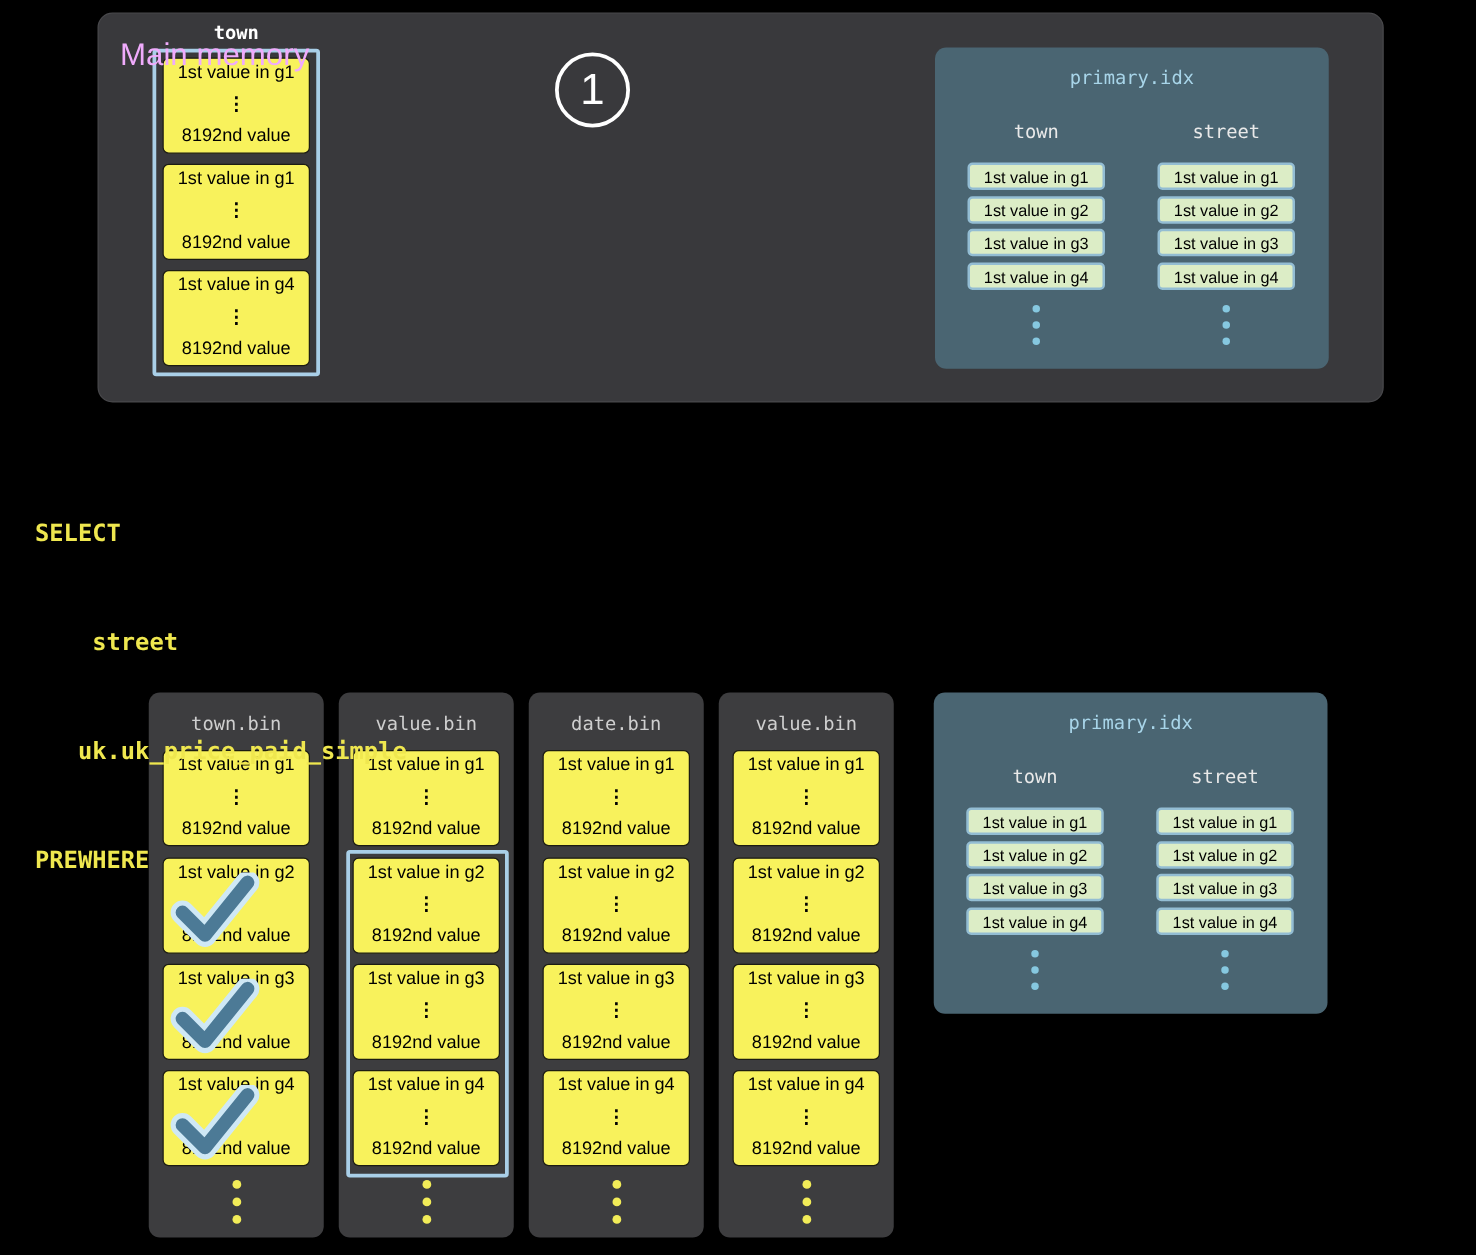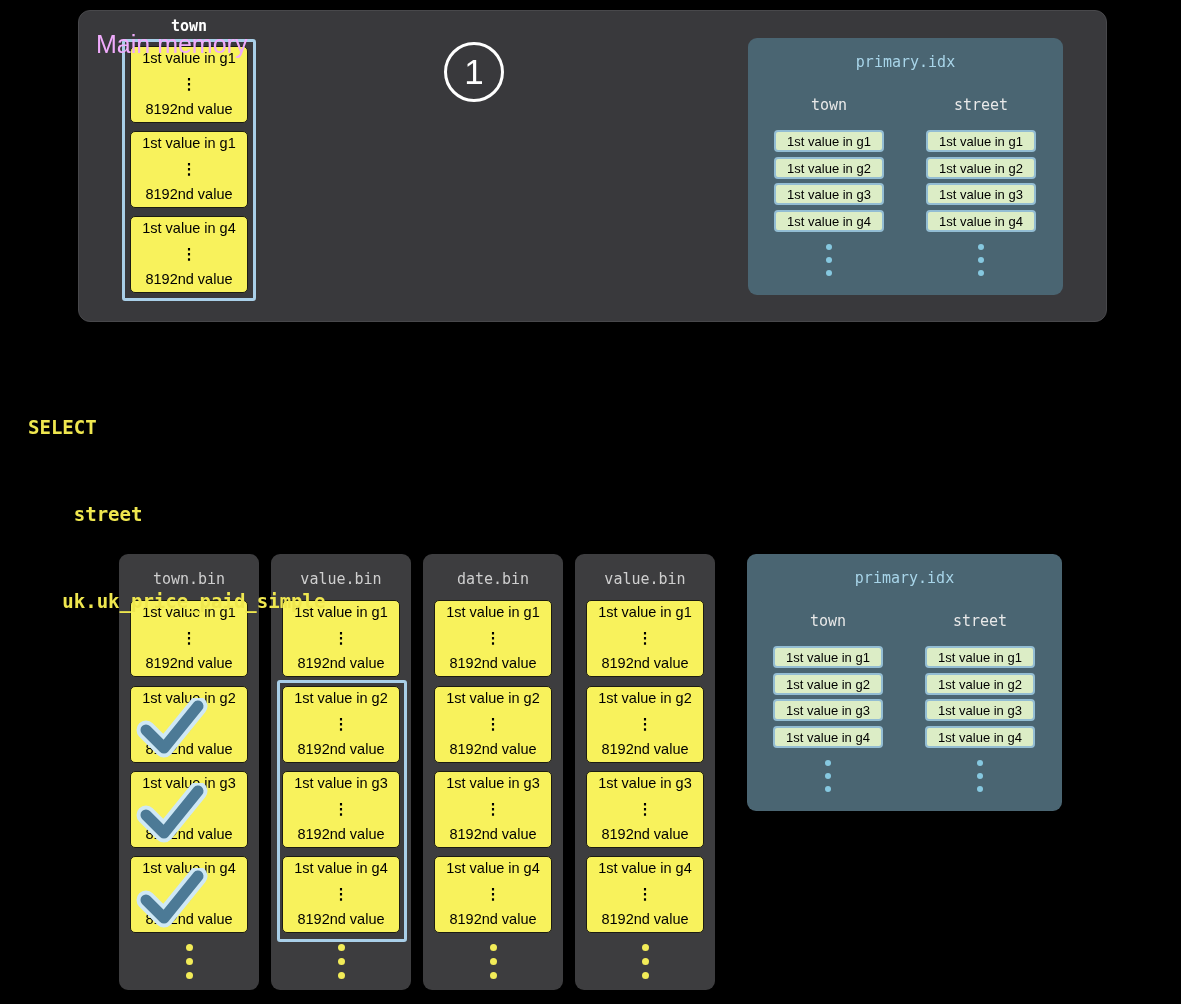--- a/index.html
+++ b/index.html
@@ -98,20 +98,21 @@
         <span></span>
         <span></span>
         <span></span>
       </div>
   </div>
 
   <div class="sql mono abs" style="left:28px; top:355px">
     <div>SELECT</div>
     <div>    street</div>
     <div>   uk.uk_price_paid_simple</div>
+    <div>PREWHERE</div>
   </div>
 
   <div class="bin-panel abs" style="left:119px; top:554px; width:140px; height:436px">
     <div class="bin-title mono abs" style="left:0; top:16px; width:100%">town.bin</div>
     <div class="yblock abs" style="left:11px; top:46px; width:118px; height:77px">
       <div>1st value in g1</div>
       <div class="yb-ell">⋮</div>
       <div>8192nd value</div>
     </div>
     <div class="yblock abs" style="left:11px; top:132px; width:118px; height:77px">

